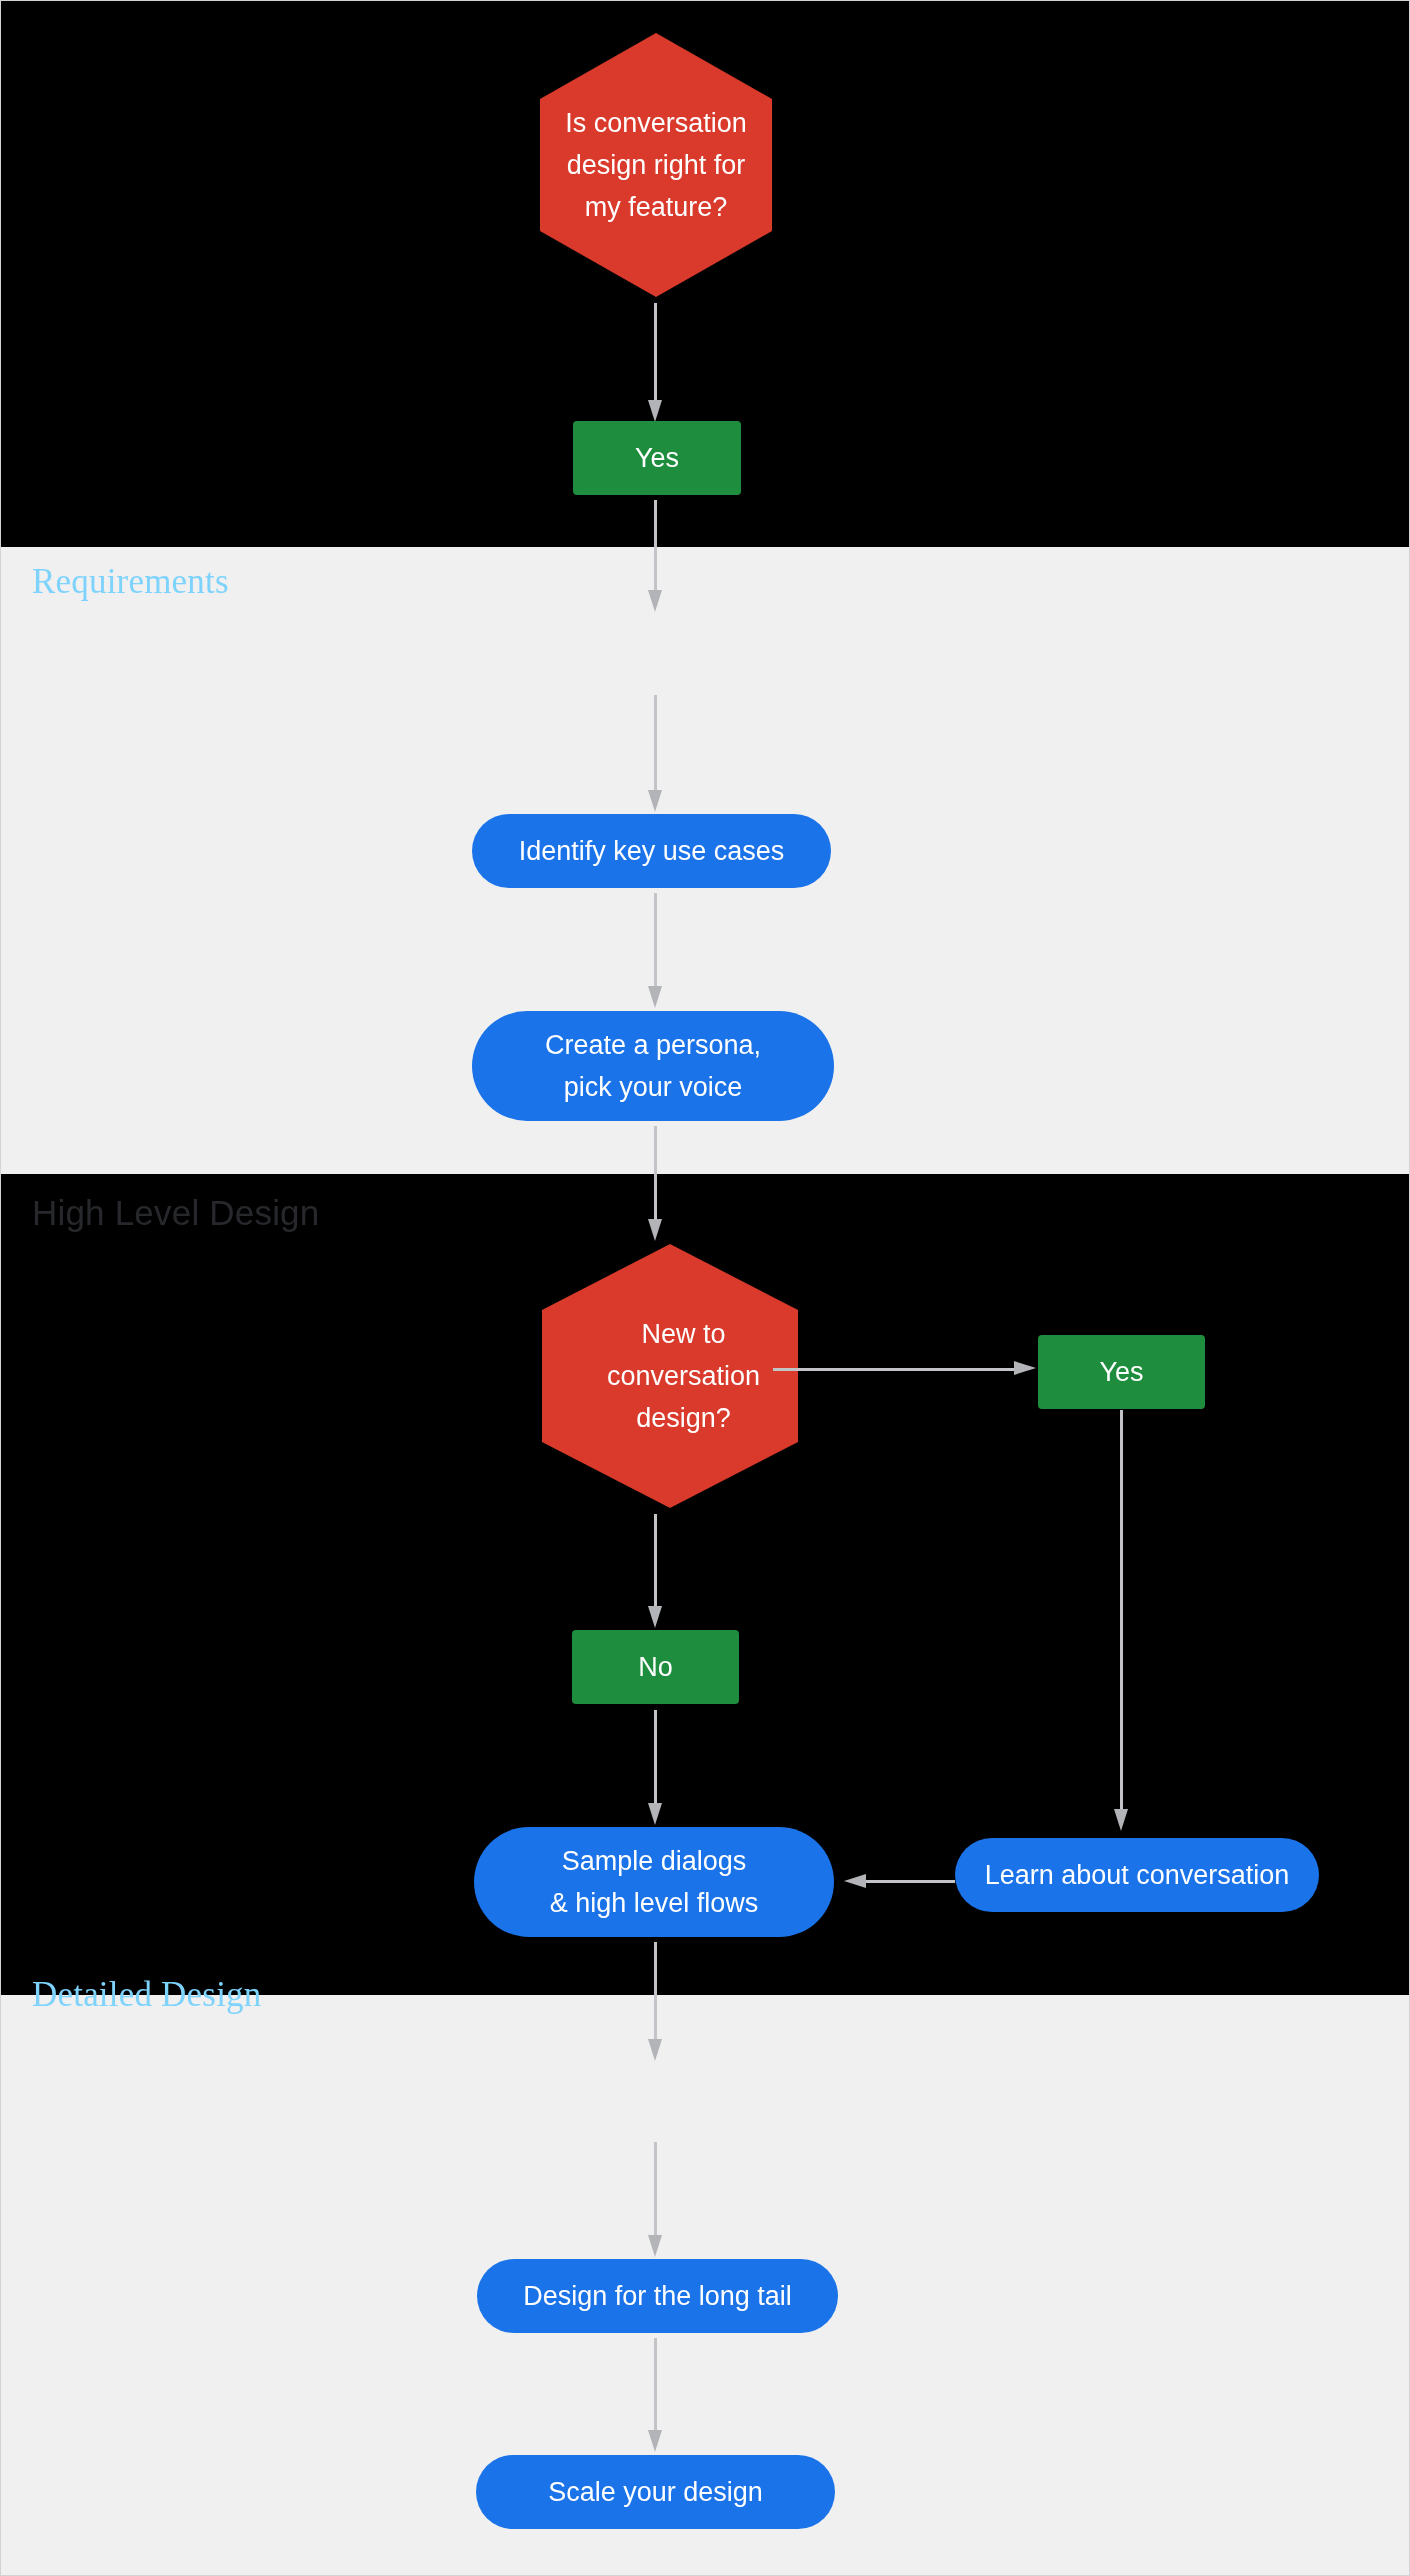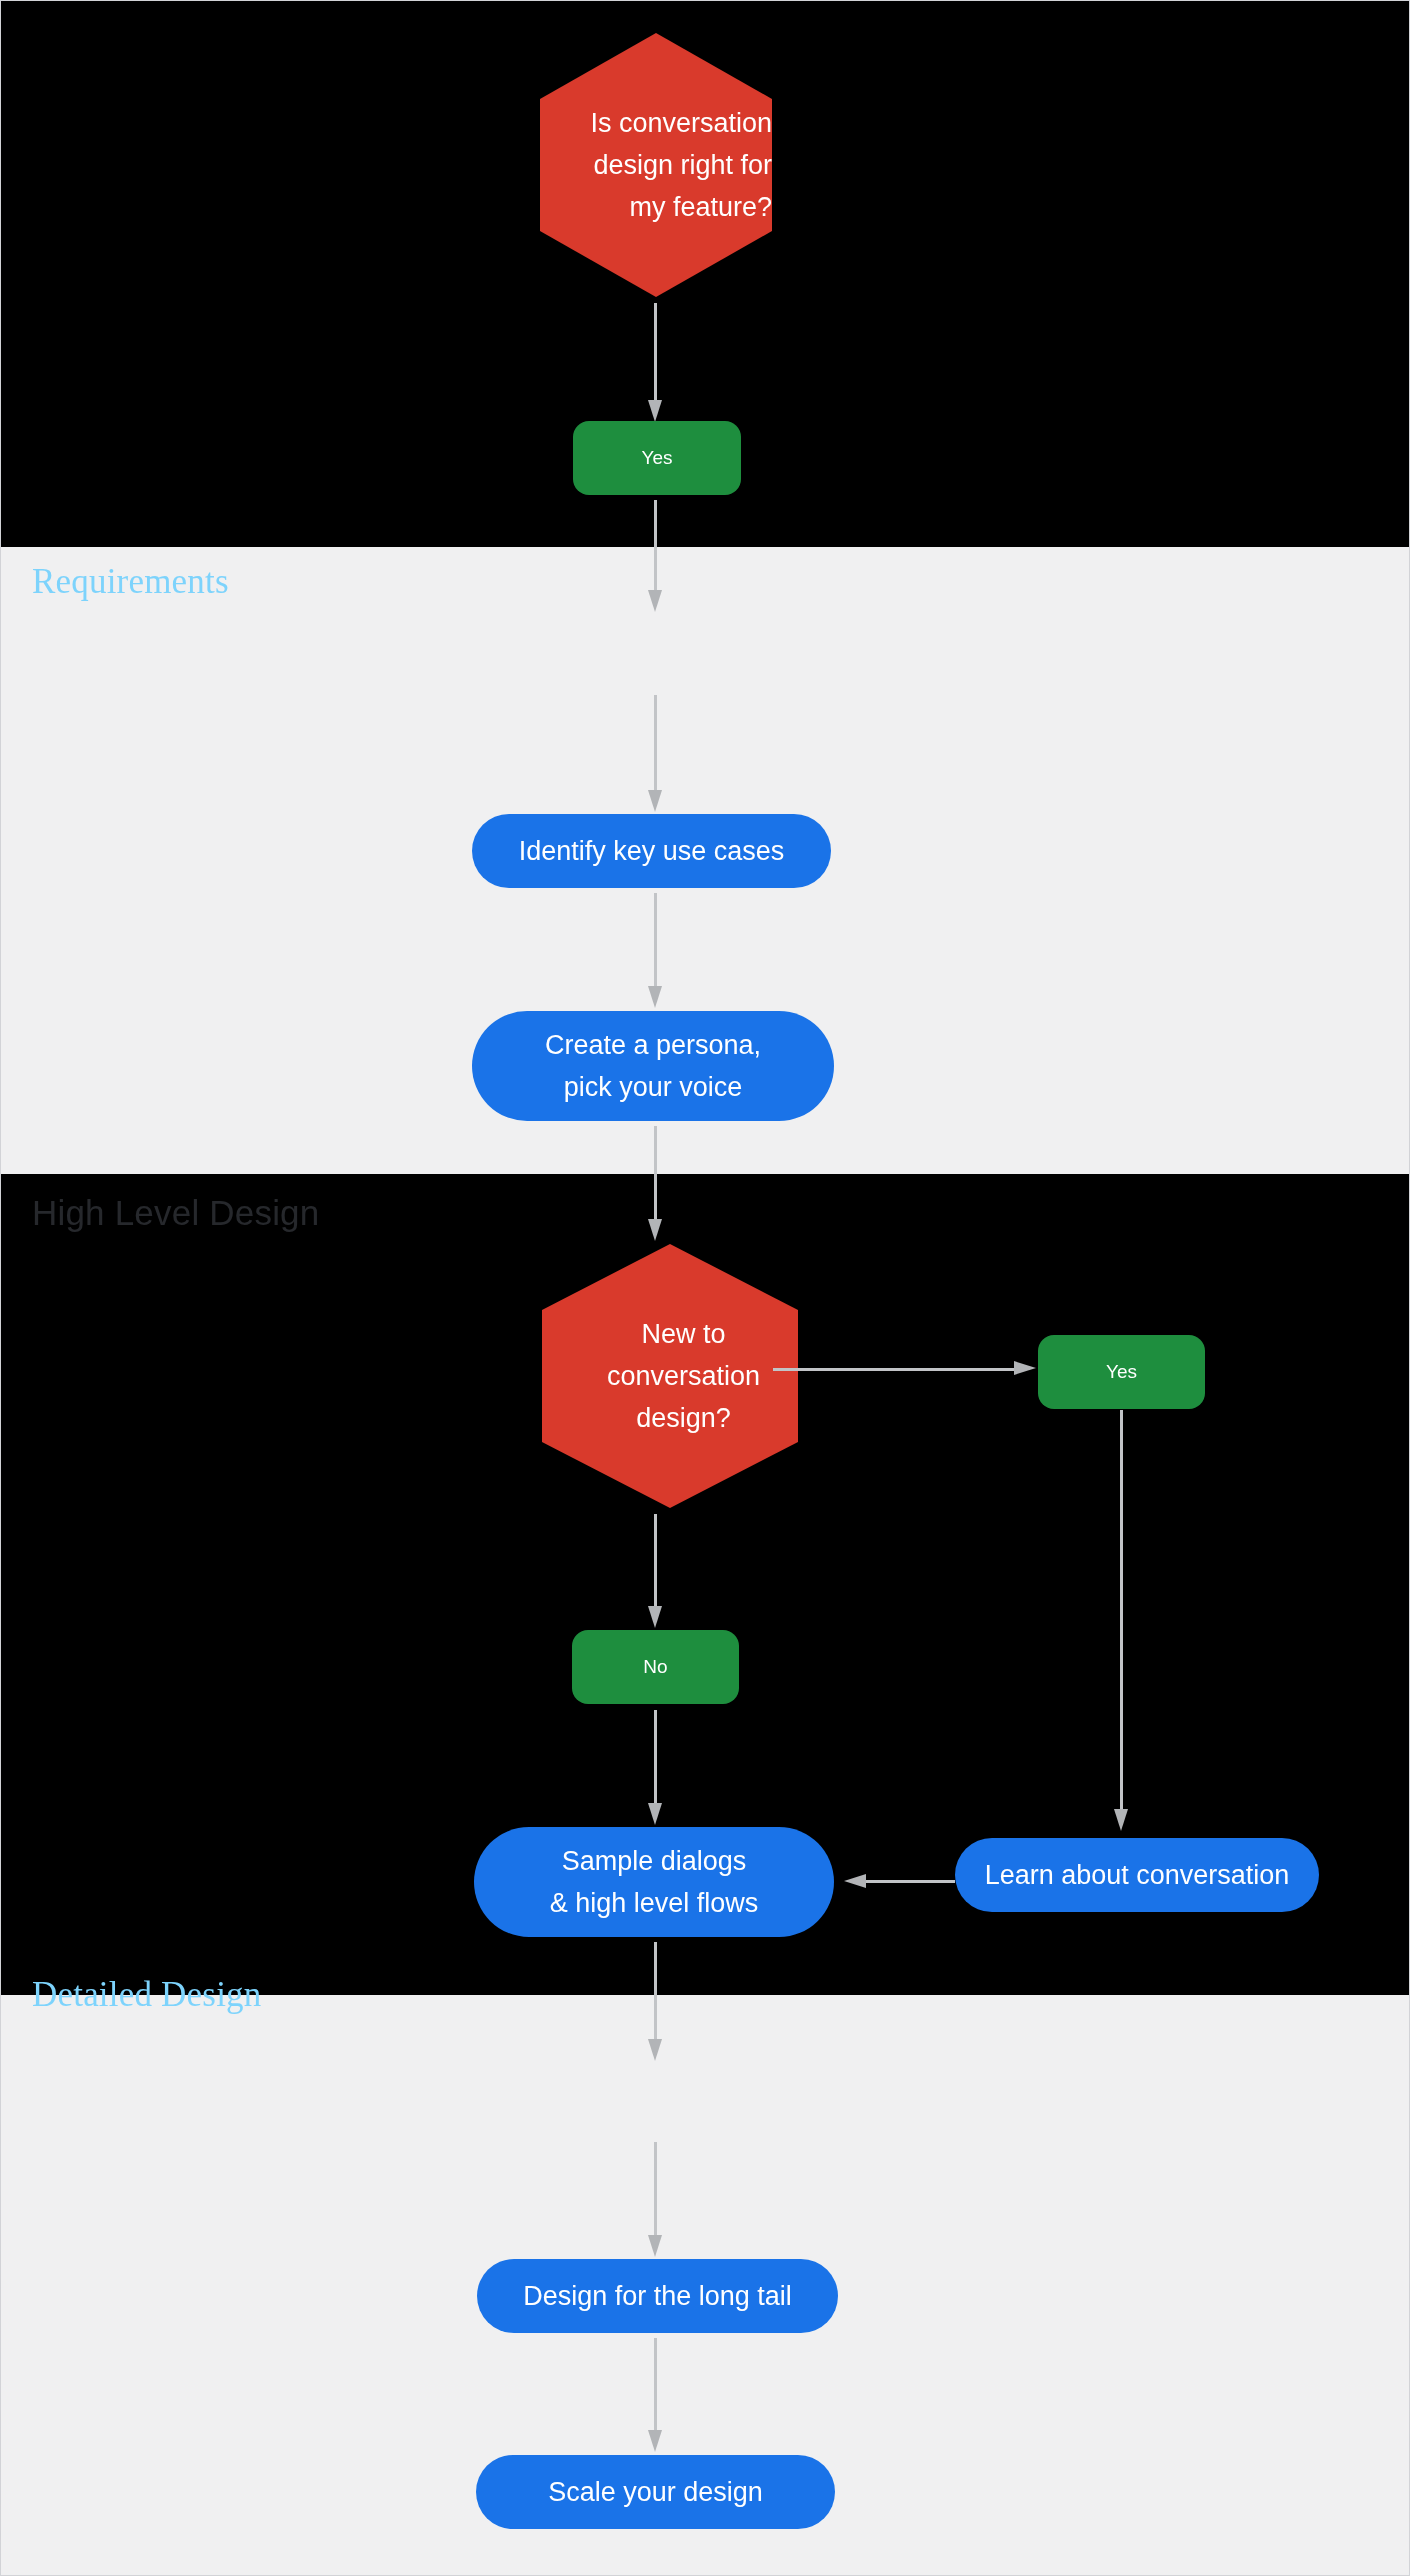--- a/index.html
+++ b/index.html
@@ -8,21 +8,21 @@
           border:1.9px solid #d2d3d7;box-sizing:border-box;overflow:hidden;}
   .band{position:absolute;left:0;width:100%;background:#f0f0f1;}
   .section-label{position:absolute;left:31px;font-size:35px;font-weight:500;
                  letter-spacing:0.2px;line-height:41px;}
   .label-on-light{color:#7dd3fc;font-family:Liberation Serif, serif;}
   .label-on-dark{color:#26282c;}
   .node{position:absolute;display:flex;flex-direction:column;align-items:center;
         justify-content:center;color:#fff;text-align:center;}
   .hex{background:#d93a2c;clip-path:polygon(50% 0,100% 25%,100% 75%,50% 100%,0 75%,0 25%);
        font-size:27px;font-weight:500;line-height:42px;}
-  .btn{background:#1e8e3e;border-radius:16px;font-size:19px;font-weight:500;}
+  .btn{background:#1e8e3e;border-radius:4px;font-size:27px;font-weight:500;}
   .pill{background:#1a73e8;border-radius:56px;font-size:27px;font-weight:500;line-height:42px;}
   .stem-v{position:absolute;width:2.8px;background:#c2c4c7;}
   .stem-h{position:absolute;height:2.8px;background:#c2c4c7;}
   .head-down{position:absolute;width:0;height:0;
              border-left:7.4px solid transparent;border-right:7.4px solid transparent;
              border-top:22px solid #b2b4b7;}
   .head-right{position:absolute;width:0;height:0;
               border-top:7.4px solid transparent;border-bottom:7.4px solid transparent;
               border-left:22px solid #b2b4b7;}
   .head-left{position:absolute;width:0;height:0;
@@ -34,21 +34,21 @@
 
 <div class="canvas">
 
   <div class="band" style="top:546px;height:627px;"></div>
   <div class="band" style="top:1994px;height:582px;"></div>
 
   <div class="section-label label-on-light" style="top:560px;">Requirements</div>
   <div class="section-label label-on-dark" style="top:1191px;">High Level Design</div>
   <div class="section-label label-on-light" style="top:1973px;">Detailed Design</div>
 
-  <div class="node hex" style="left:539px;top:32px;width:232px;height:264px;align-items:flex-end;">
+  <div class="node hex" style="left:539px;top:32px;width:232px;height:264px;">
     <div>Is conversation</div>
     <div>design right for</div>
     <div>my feature?</div>
   </div>
 
   <div>
     <div class="stem-v" style="left:653px;top:302px;height:97px;"></div>
     <div class="head-down" style="left:647px;top:399px;"></div>
   </div>
 

